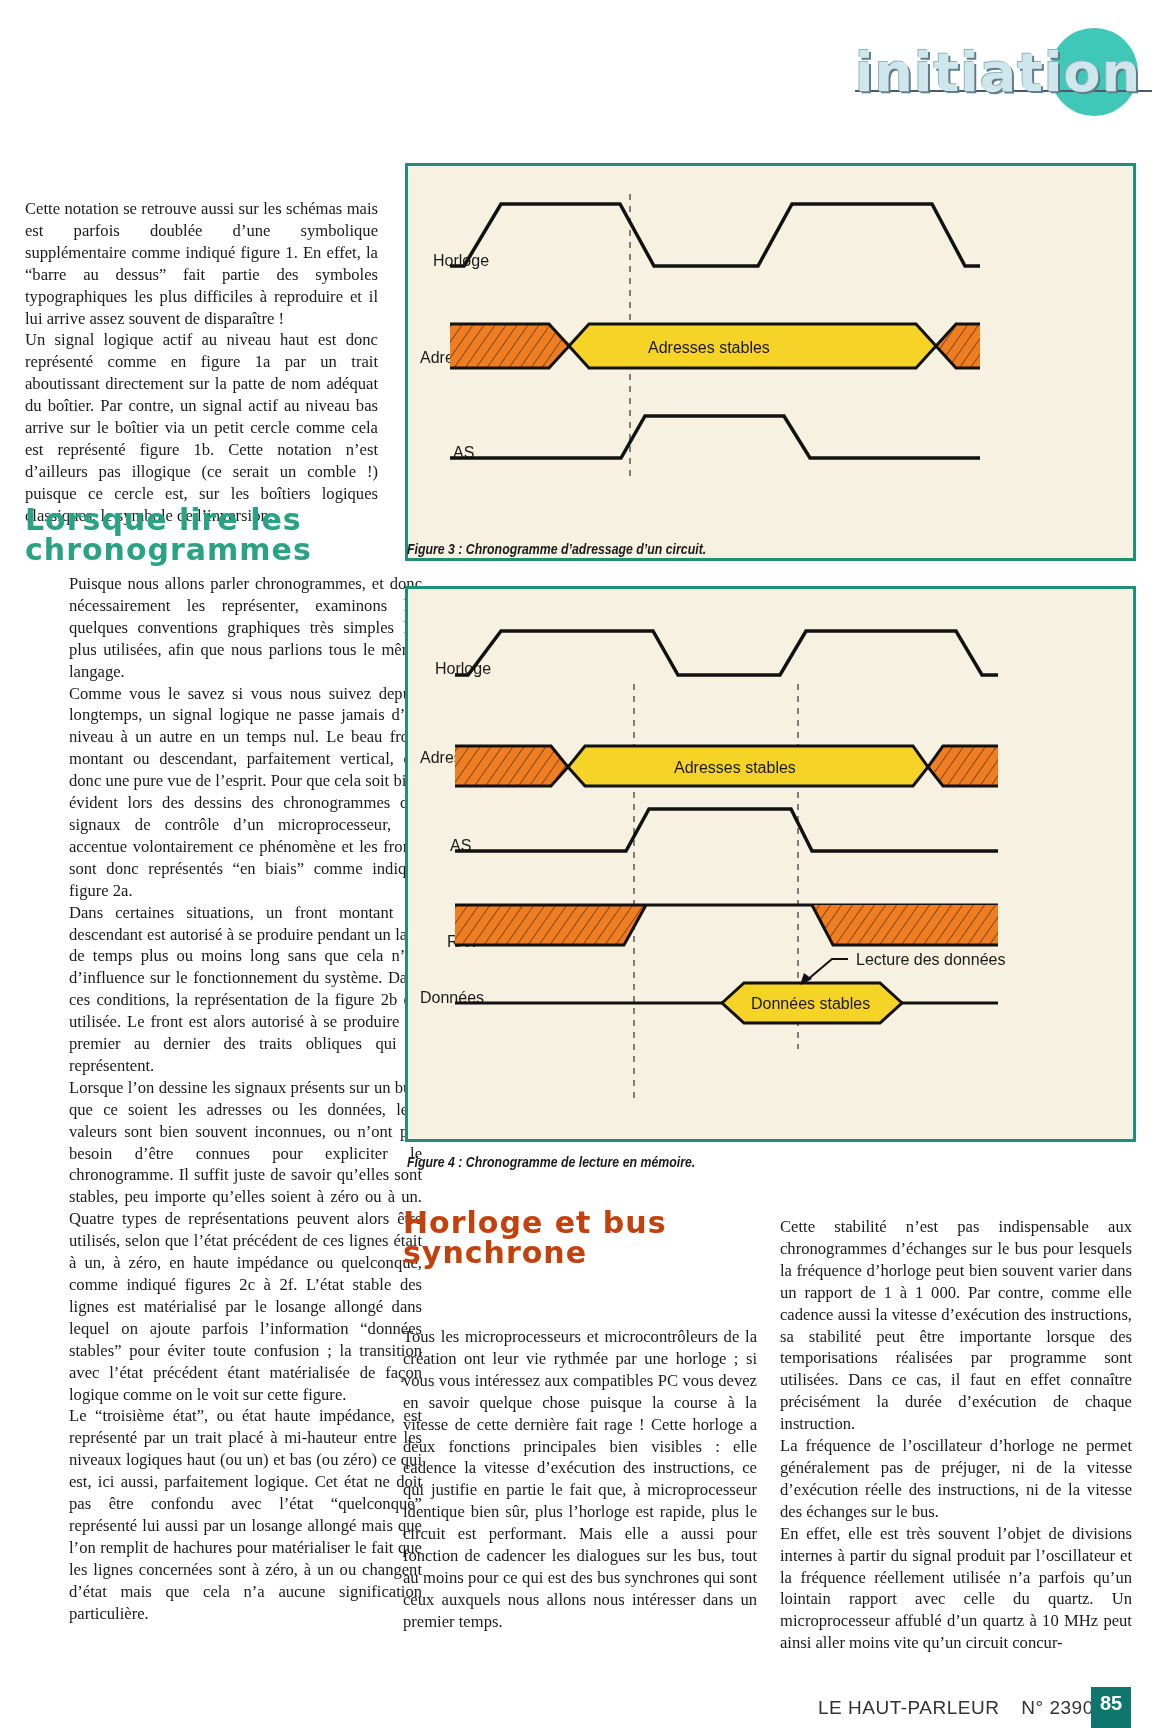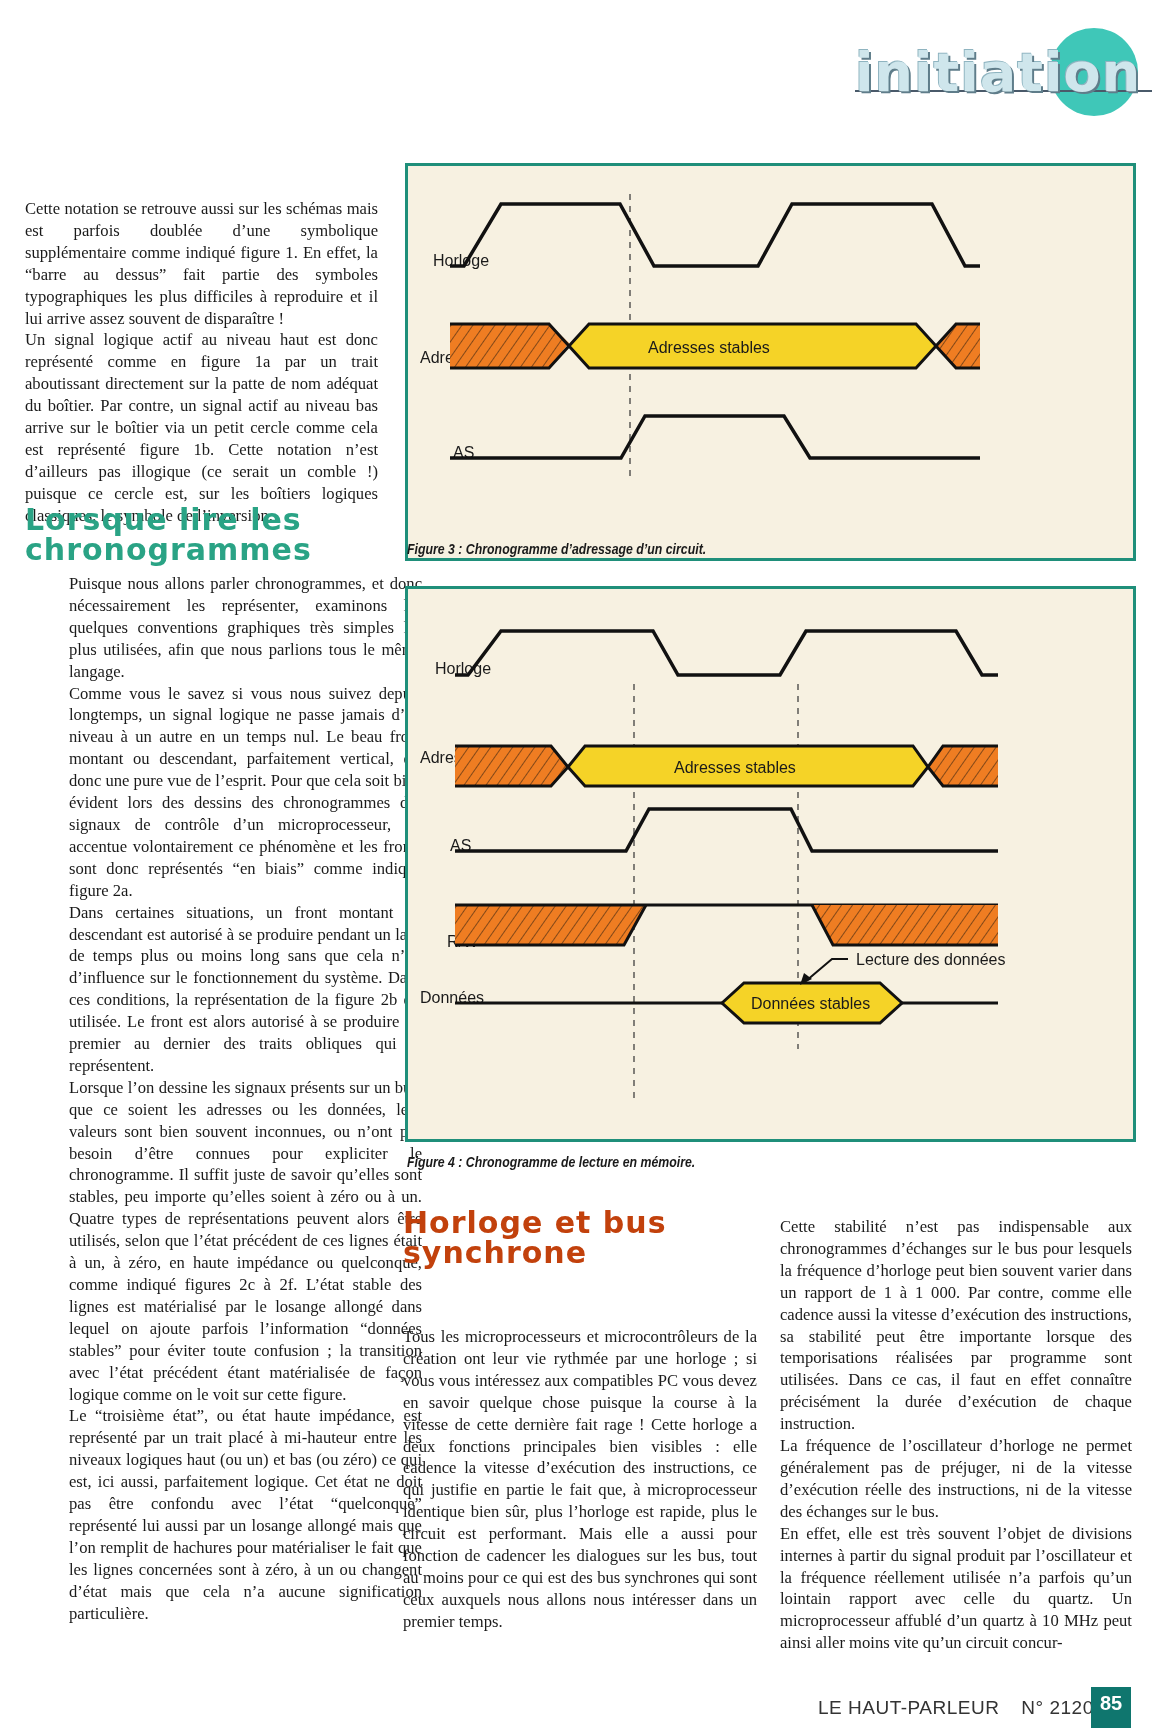--- a/index.html
+++ b/index.html
@@ -153,20 +153,20 @@
   <p>Tous les microprocesseurs et microcontrôleurs de la création ont leur vie rythmée par une horloge ; si vous vous intéressez aux compatibles PC vous devez en savoir quelque chose puisque la course à la vitesse de cette dernière fait rage ! Cette horloge a deux fonctions principales bien visibles : elle cadence la vitesse d’exécution des instructions, ce qui justifie en partie le fait que, à microprocesseur identique bien sûr, plus l’horloge est rapide, plus le circuit est performant. Mais elle a aussi pour fonction de cadencer les dialogues sur les bus, tout au moins pour ce qui est des bus synchrones qui sont ceux auxquels nous allons nous intéresser dans un premier temps.</p>
 </div>
 
 <div class="abs col right-col">
   <p>Cette stabilité n’est pas indispensable aux chronogrammes d’échanges sur le bus pour lesquels la fréquence d’horloge peut bien souvent varier dans un rapport de 1 à 1 000. Par contre, comme elle cadence aussi la vitesse d’exécution des instructions, sa stabilité peut être importante lorsque des temporisations réalisées par programme sont utilisées. Dans ce cas, il faut en effet connaître précisément la durée d’exécution de chaque instruction.</p>
   <p>La fréquence de l’oscillateur d’horloge ne permet généralement pas de préjuger, ni de la vitesse d’exécution réelle des instructions, ni de la vitesse des échanges sur le bus.</p>
   <p>En effet, elle est très souvent l’objet de divisions internes à partir du signal produit par l’oscillateur et la fréquence réellement utilisée n’a parfois qu’un lointain rapport avec celle du quartz. Un microprocesseur affublé d’un quartz à 10 MHz peut ainsi aller moins vite qu’un circuit concur-</p>
 </div>
 
 <div class="abs footer-text">
-  <span>LE HAUT-PARLEUR</span><span>N° 2120</span>
+  <span>LE HAUT-PARLEUR</span><span>N° 2390</span>
 </div>
 <div class="abs page-num">85</div>
 
 <style>
   
   .fig4 svg { top:40px; }
 </style>
 
 </body></html>

